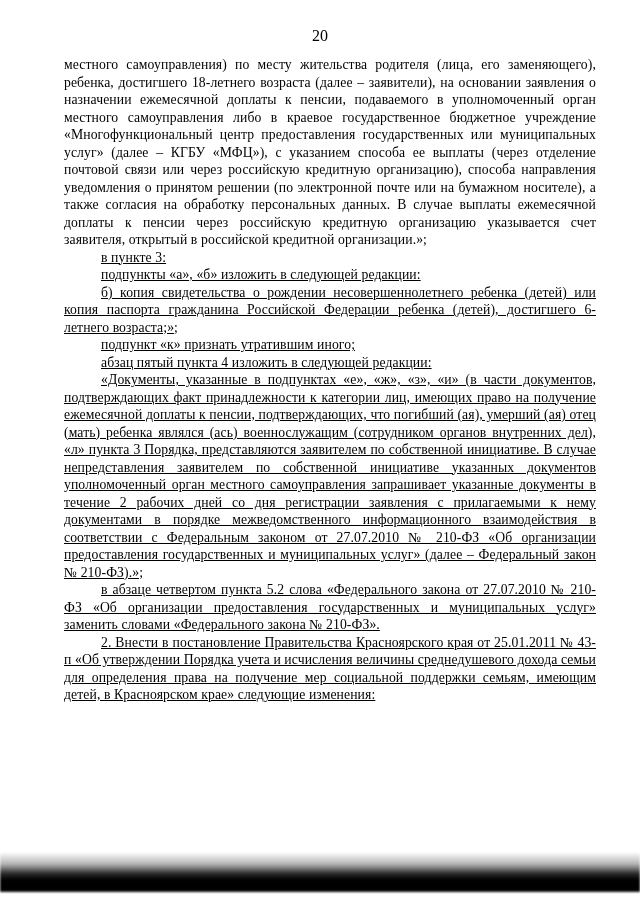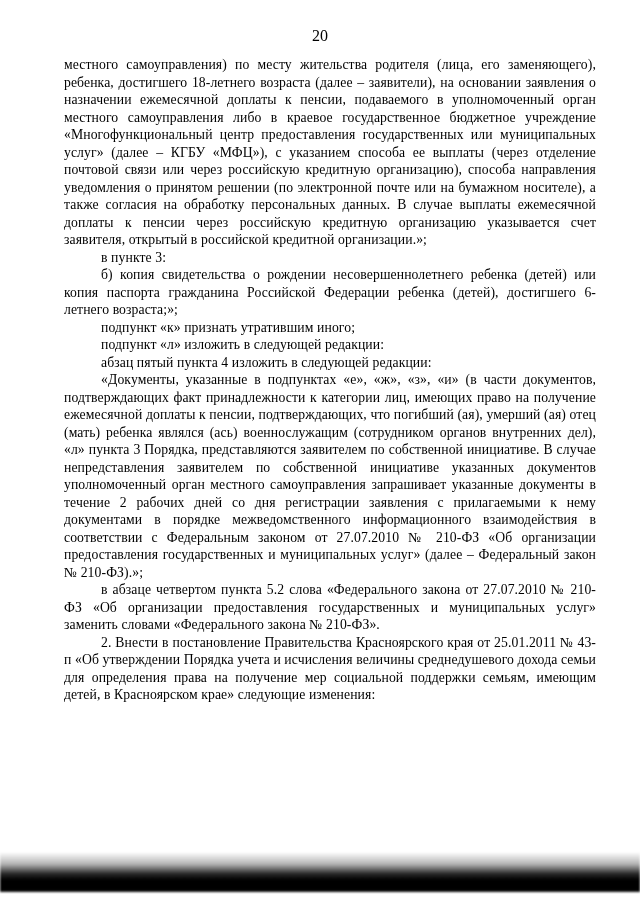--- a/index.html
+++ b/index.html
@@ -27,20 +27,21 @@
     font-size: 13.7px;
     line-height: 17.5px;
     text-align: justify;
     letter-spacing: 0.1px;
   }
   .body-text p.para {
     margin: 0;
   }
   .body-text p.para.indent {
     text-indent: 37px;
+    text-decoration: underline;
   }
   .scan-bar {
     position: absolute;
     left: 0;
     right: 0;
     bottom: 13px;
     height: 40px;
     background: linear-gradient(
       to bottom,
       rgba(0,0,0,0) 0%,
@@ -55,23 +56,23 @@
 </style>
 </head>
 <body>
 
 <div class="page">
   <div class="page-number">20</div>
 
   <div class="body-text">
       <p class="para">местного самоуправления) по месту жительства родителя (лица, его заменяющего), ребенка, достигшего 18-летнего возраста (далее – заявители), на основании заявления о назначении ежемесячной доплаты к пенсии, подаваемого в уполномоченный орган местного самоуправления либо в краевое государственное бюджетное учреждение «Многофункциональный центр предоставления государственных или муниципальных услуг» (далее – КГБУ «МФЦ»), с указанием способа ее выплаты (через отделение почтовой связи или через российскую кредитную организацию), способа направления уведомления о принятом решении (по электронной почте или на бумажном носителе), а также согласия на обработку персональных данных. В случае выплаты ежемесячной доплаты к пенсии через российскую кредитную организацию указывается счет заявителя, открытый в российской кредитной организации.»;</p>
       <p class="para indent">в пункте 3:</p>
+      <p class="para indent">подпункты «а», «б» изложить в следующей редакции:</p>
       <p class="para indent">б) копия свидетельства о рождении несовершеннолетнего ребенка (детей) или копия паспорта гражданина Российской Федерации ребенка (детей), достигшего 6-летнего возраста;»;</p>
       <p class="para indent">подпункт «к» признать утратившим иного;</p>
-      <p class="para indent">подпункт «л» изложить в следующей редакции:</p>
       <p class="para indent">абзац пятый пункта 4 изложить в следующей редакции:</p>
       <p class="para indent">«Документы, указанные в подпунктах «е», «ж», «з», «и» (в части документов, подтверждающих факт принадлежности к категории лиц, имеющих право на получение ежемесячной доплаты к пенсии, подтверждающих, что погибший (ая), умерший (ая) отец (мать) ребенка являлся (ась) военнослужащим (сотрудником органов внутренних дел), «л» пункта 3 Порядка, представляются заявителем по собственной инициативе. В случае непредставления заявителем по собственной инициативе указанных документов уполномоченный орган местного самоуправления запрашивает указанные документы в течение 2 рабочих дней со дня регистрации заявления с прилагаемыми к нему документами в порядке межведомственного информационного взаимодействия в соответствии с Федеральным законом от 27.07.2010 № 210-ФЗ «Об организации предоставления государственных и муниципальных услуг» (далее – Федеральный закон № 210-ФЗ).»;</p>
       <p class="para indent">в абзаце четвертом пункта 5.2 слова «Федерального закона от 27.07.2010 № 210-ФЗ «Об организации предоставления государственных и муниципальных услуг» заменить словами «Федерального закона № 210-ФЗ».</p>
       <p class="para indent">2. Внести в постановление Правительства Красноярского края от 25.01.2011 № 43-п «Об утверждении Порядка учета и исчисления величины среднедушевого дохода семьи для определения права на получение мер социальной поддержки семьям, имеющим детей, в Красноярском крае» следующие изменения:</p>
     </div>
 
   <div class="scan-bar"></div>
 </div>
 
 </body></html>

